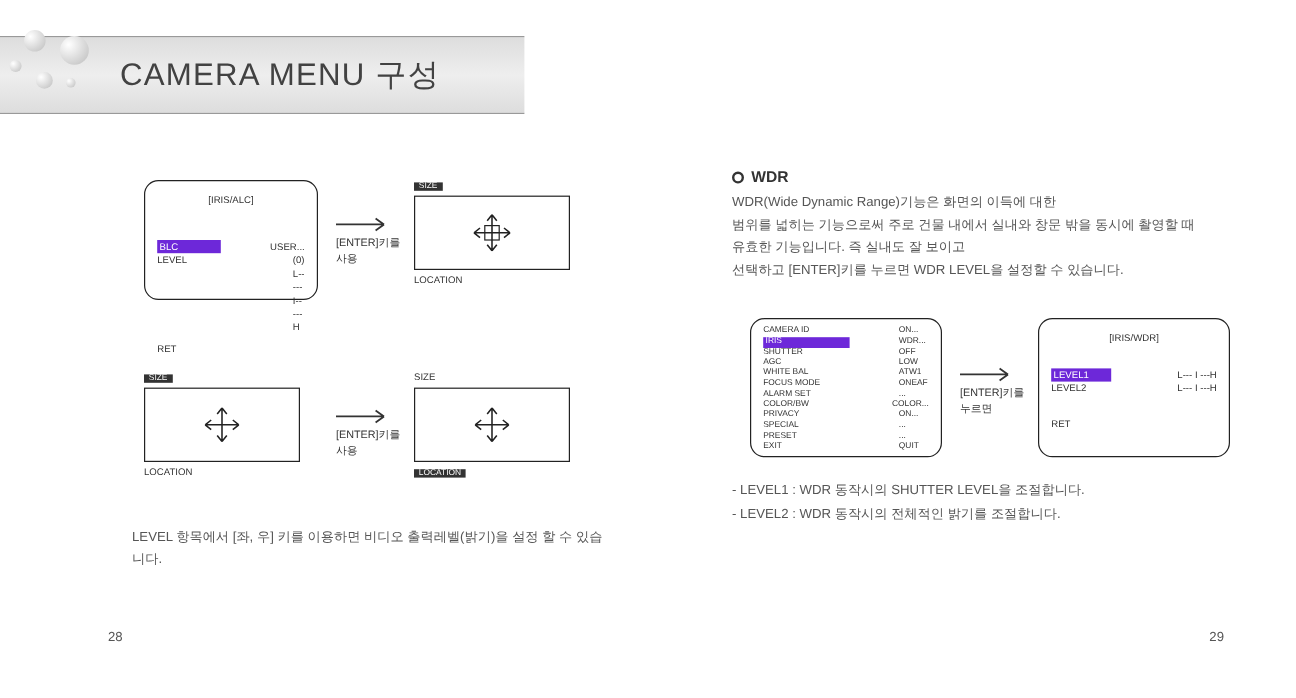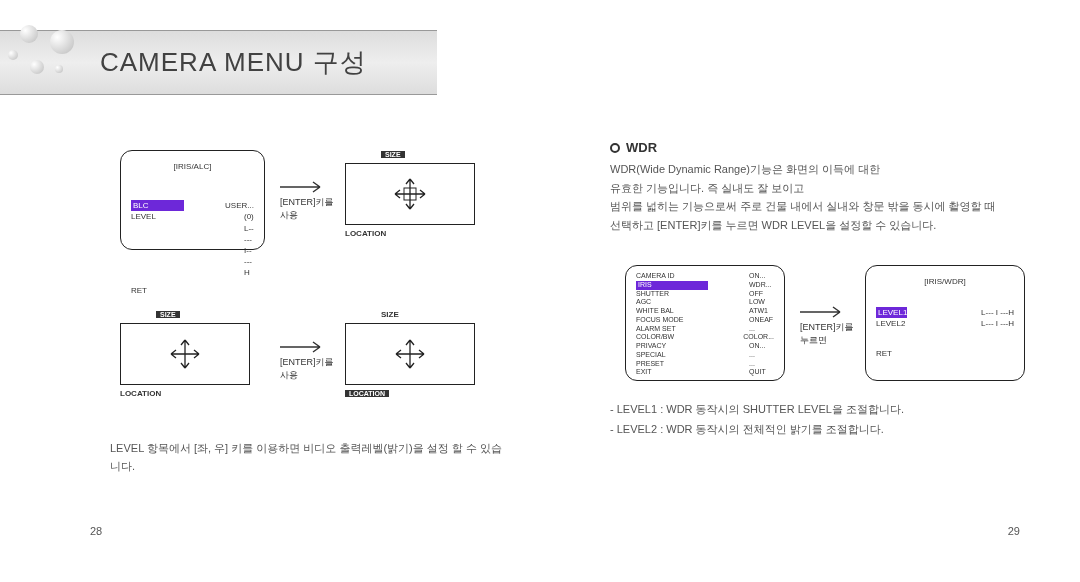--- a/index.html
+++ b/index.html
@@ -68,23 +68,22 @@
     text-align: left;
     font-size: 9px;
     color: #333;
   }
   .arrow-svg { width: 50px; height: 14px; }
 
   .size-box {
     position: absolute;
     width: 130px; height: 100px;
     font-size: 8px;
-    font-weight: bold;
-  }
-  .size-box .sb-head { margin-bottom: 4px; margin-left: 36px; }
+  }
+  .size-box .sb-head { margin-bottom: 4px; }
   .size-box .sb-body { border: 1px solid #222; height: 62px; position: relative; }
   .size-box .sb-foot { margin-top: 4px; }
 
   .loc-icon {
     position: absolute;
     left: 50%; top: 50%;
     transform: translate(-50%,-50%);
   }
 
   .caption {
@@ -209,22 +208,22 @@
   <div class="caption" style="left:20px; top:300px; width:400px;">LEVEL 항목에서 [좌, 우] 키를 이용하면 비디오 출력레벨(밝기)을 설정 할 수 있습니다.</div>
 </div>
 
 <div class="right-page" style="top:0;">
   <div class="sec-head" style="position:absolute; left:0; top:140px;">
     <span class="ring"></span>
     <span>WDR</span>
   </div>
   <div class="wdr-desc" style="position:absolute; left:0; top:160px; width:420px;">
     <div>WDR(Wide Dynamic Range)기능은 화면의 이득에 대한</div>
+    <div>범위를 넓히는 기능으로써 주로 건물 내에서 실내와 창문 밖을 동시에 촬영할 때</div>
     <div>유효한 기능입니다. 즉 실내도 잘 보이고</div>
-    <div>범위를 넓히는 기능으로써 주로 건물 내에서 실내와 창문 밖을 동시에 촬영할 때</div>
     <div>선택하고 [ENTER]키를 누르면 WDR LEVEL을 설정할 수 있습니다.</div>
   </div>
 
   <div class="menu-box" style="position:absolute; left:15px; top:265px; width:160px; height:116px; padding:6px 10px;">
     <div id="main-menu-rows" style="font-size:7px; line-height:1.25;">
         <div class="menu-row">
           <span class="col1">CAMERA ID</span>
           <span class="col2">ON...</span>
         </div>
         <div class="menu-row">
@@ -279,21 +278,21 @@
         <path d="M0 7 L40 7 M40 7 L33 2 M40 7 L33 12" stroke="#333" fill="none" stroke-width="1.5"></path>
       </svg>
     <div>[ENTER]키를</div>
     <div>누르면</div>
   </div>
 
   <div class="menu-box" style="position:absolute; left:255px; top:265px; width:160px; height:116px;">
     <div style="text-align:center; font-size:8px;">[<span>IRIS/WDR</span>]</div>
     <div style="height:20px"></div>
     <div class="menu-row">
-        <span class="col1 inv" style="width:31px">LEVEL1</span>
+        <span class="col1 inv" style="width:50px">LEVEL1</span>
         <span class="col2" style="text-align:right">L--- I ---H</span>
       </div>
     <div class="menu-row">
         <span class="col1" style="width:50px">LEVEL2</span>
         <span class="col2" style="text-align:right">L--- I ---H</span>
       </div>
     <div style="height:18px"></div>
     <div>RET</div>
   </div>
 

